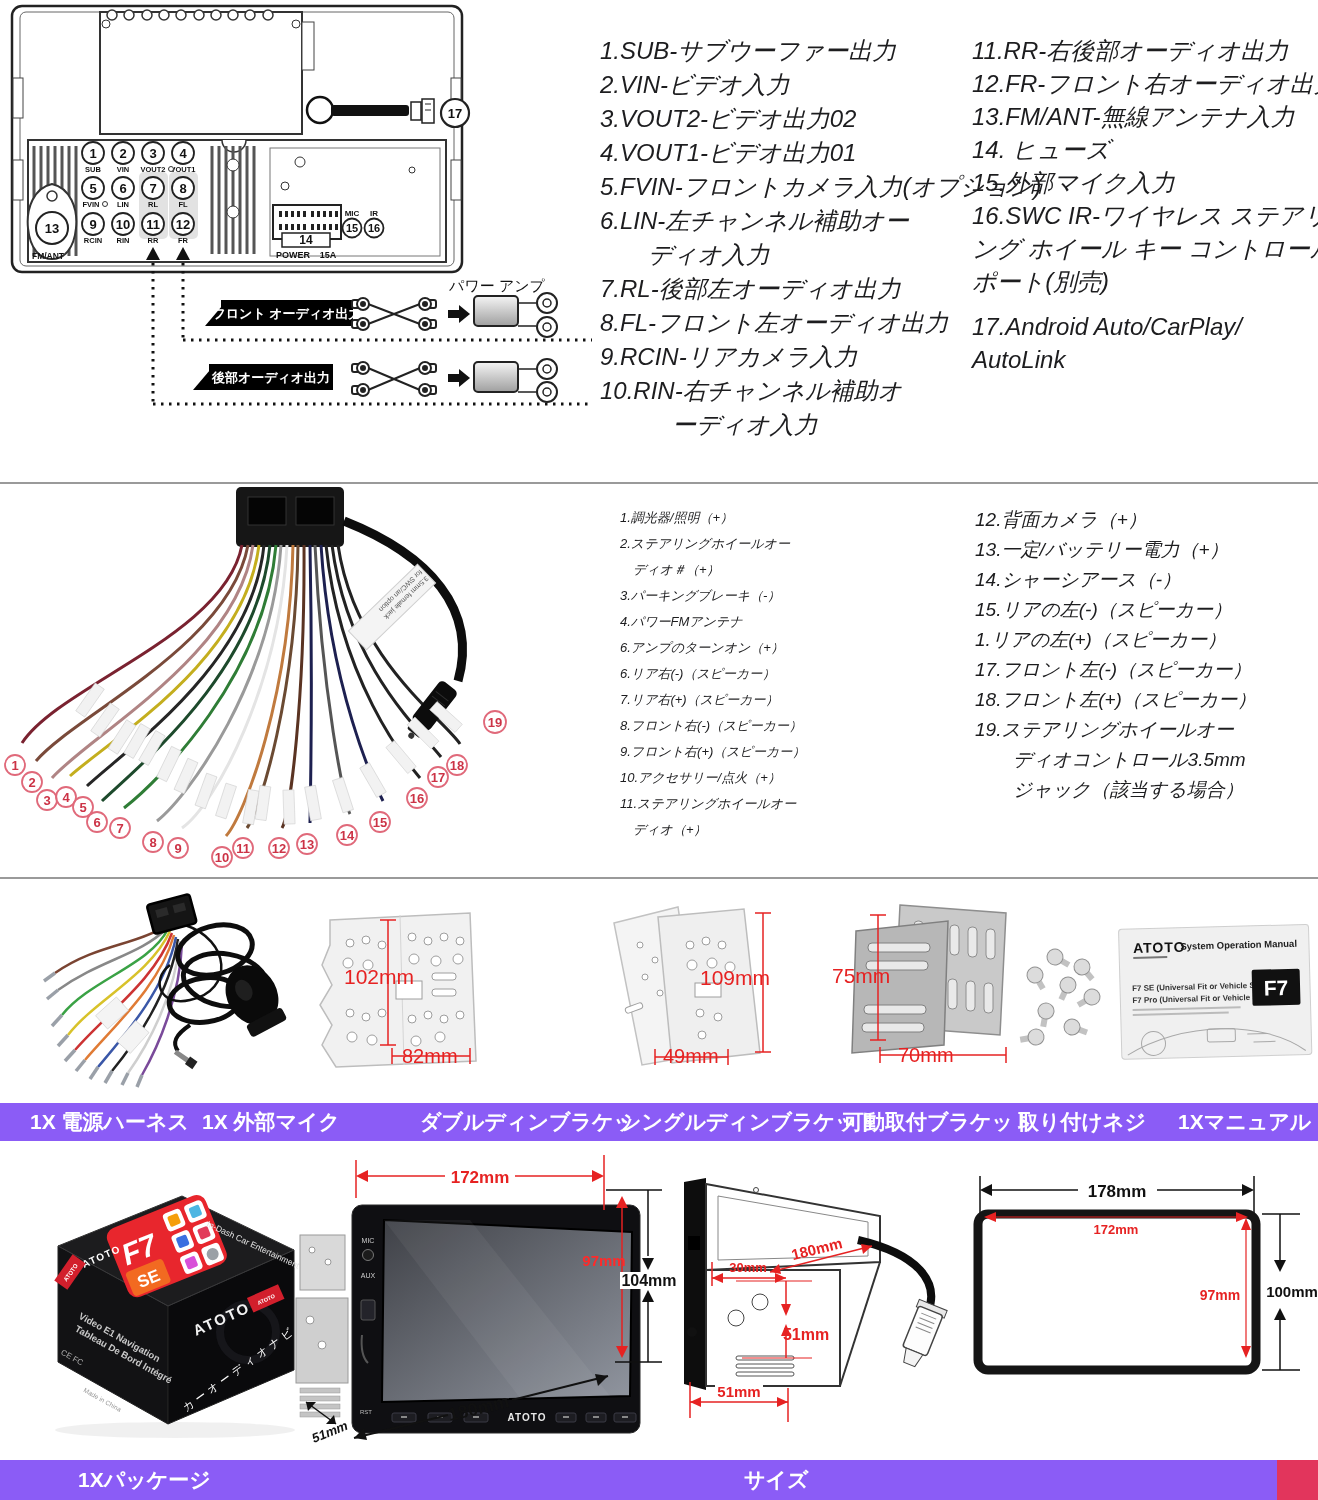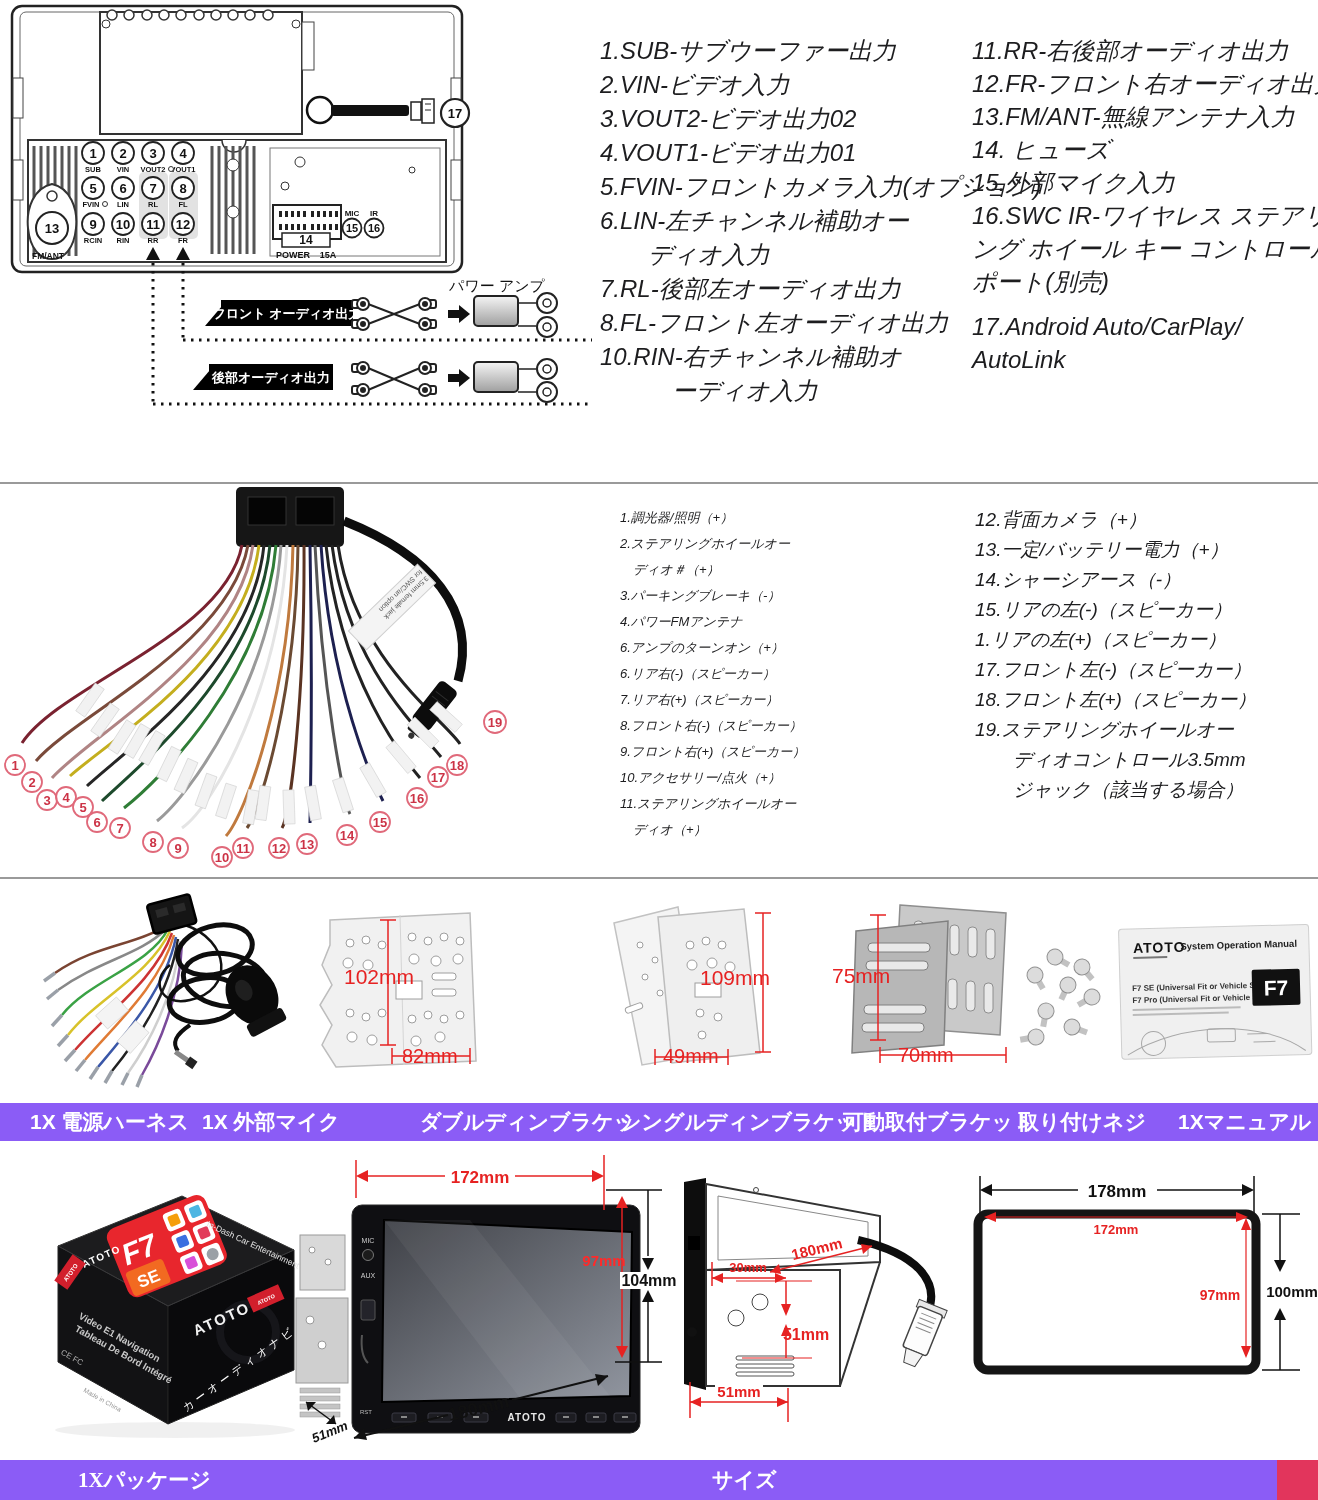--- a/index.html
+++ b/index.html
@@ -9,21 +9,21 @@
   .legend{position:absolute;font-style:italic;}
   .legend .li{white-space:pre;}
   #legend1a{left:600px;top:34px;font-size:24px;line-height:34px;}
   #legend1b{left:972px;top:34px;font-size:24px;line-height:33px;}
   #legend1b .li:last-child{margin-top:12px;}
   #legend2a{left:620px;top:505px;font-size:13px;line-height:26px;}
   #legend2b{left:975px;top:505px;font-size:19px;line-height:30px;}
   .divider{position:absolute;left:0;width:1318px;height:2px;background:#9a9a9a;}
   .banner{position:absolute;left:0;width:1318px;background:#8b5cf6;}
   #banner1{top:1103px;height:38px;}
-  #banner2{top:1460px;height:40px;font-family:Liberation Serif, serif;}
+  #banner2{top:1460px;height:40px;}
   #banner2 .endcap{position:absolute;right:0;top:0;width:41px;height:40px;background:#e2355c;}
   .banner span{position:absolute;color:#fff;font-weight:700;font-size:21px;line-height:38px;white-space:pre;}
   #banner2 span{line-height:40px;}
   svg text{font-family:"Liberation Sans",sans-serif;}
 </style>
 </head>
 <body>
 
 <div class="page">
 
@@ -266,20 +266,21 @@
   <div class="legend" id="legend1a">
       <div class="li">1.SUB-サブウーファー出力</div>
       <div class="li">2.VIN-ビデオ入力</div>
       <div class="li">3.VOUT2-ビデオ出力02</div>
       <div class="li">4.VOUT1-ビデオ出力01</div>
       <div class="li">5.FVIN-フロントカメラ入力(オプション)</div>
       <div class="li">6.LIN-左チャンネル補助オー
 　　ディオ入力</div>
       <div class="li">7.RL-後部左オーディオ出力</div>
       <div class="li">8.FL-フロント左オーディオ出力</div>
+      <div class="li">9.RCIN-リアカメラ入力</div>
       <div class="li">10.RIN-右チャンネル補助オ
 　　　ーディオ入力</div>
     </div>
   <div class="legend" id="legend1b">
       <div class="li">11.RR-右後部オーディオ出力</div>
       <div class="li">12.FR-フロント右オーディオ出力</div>
       <div class="li">13.FM/ANT-無線アンテナ入力</div>
       <div class="li">14. ヒューズ</div>
       <div class="li">15.外部マイク入力</div>
       <div class="li">16.SWC IR-ワイヤレス ステアリ
@@ -895,17 +896,17 @@
           <line x1="1280" y1="168" x2="1280" y2="220"></line>
         <polygon points="1280,122 1274,110 1286,110" fill="#111" stroke="none"></polygon>
         <polygon points="1280,158 1274,170 1286,170" fill="#111" stroke="none"></polygon>
         <text x="1292" y="147" text-anchor="middle" font-size="15" font-weight="700" fill="#111" stroke="none">100mm</text>
       </g>
     </g>
   </svg>
 
   <div class="banner" id="banner2">
     <span style="left:78px">1Xパッケージ</span>
-    <span style="left:712px">サイズ</span>
+    <span style="left:744px">サイズ</span>
     <div class="endcap"></div>
   </div>
 
 </div>
 
 </body></html>

